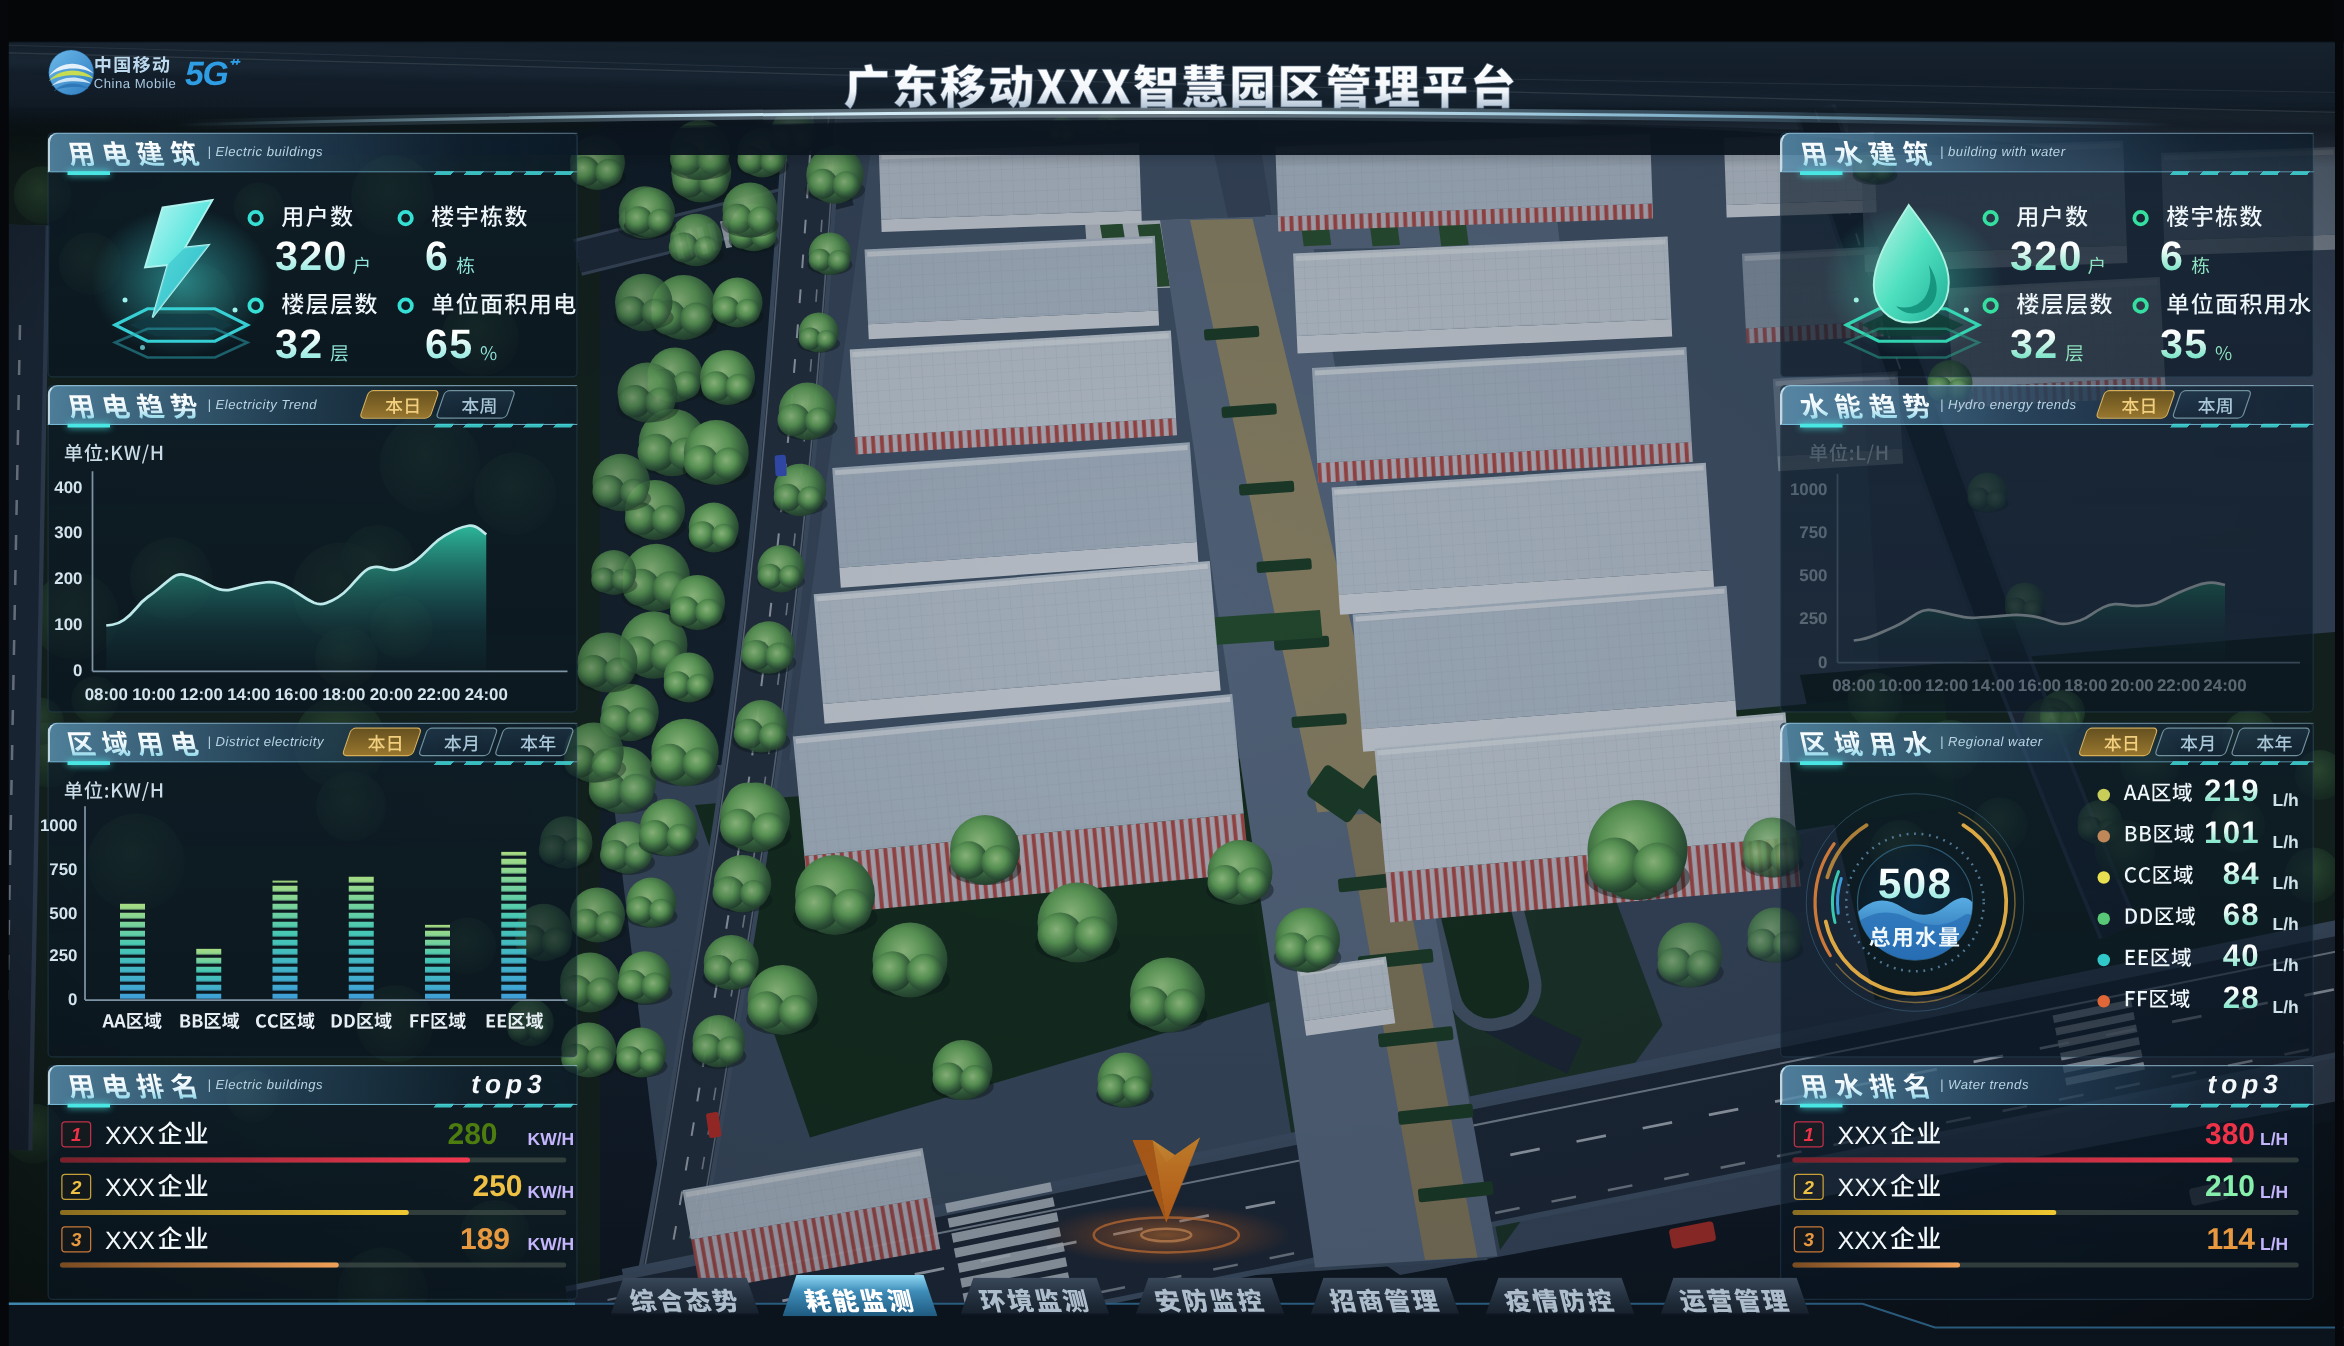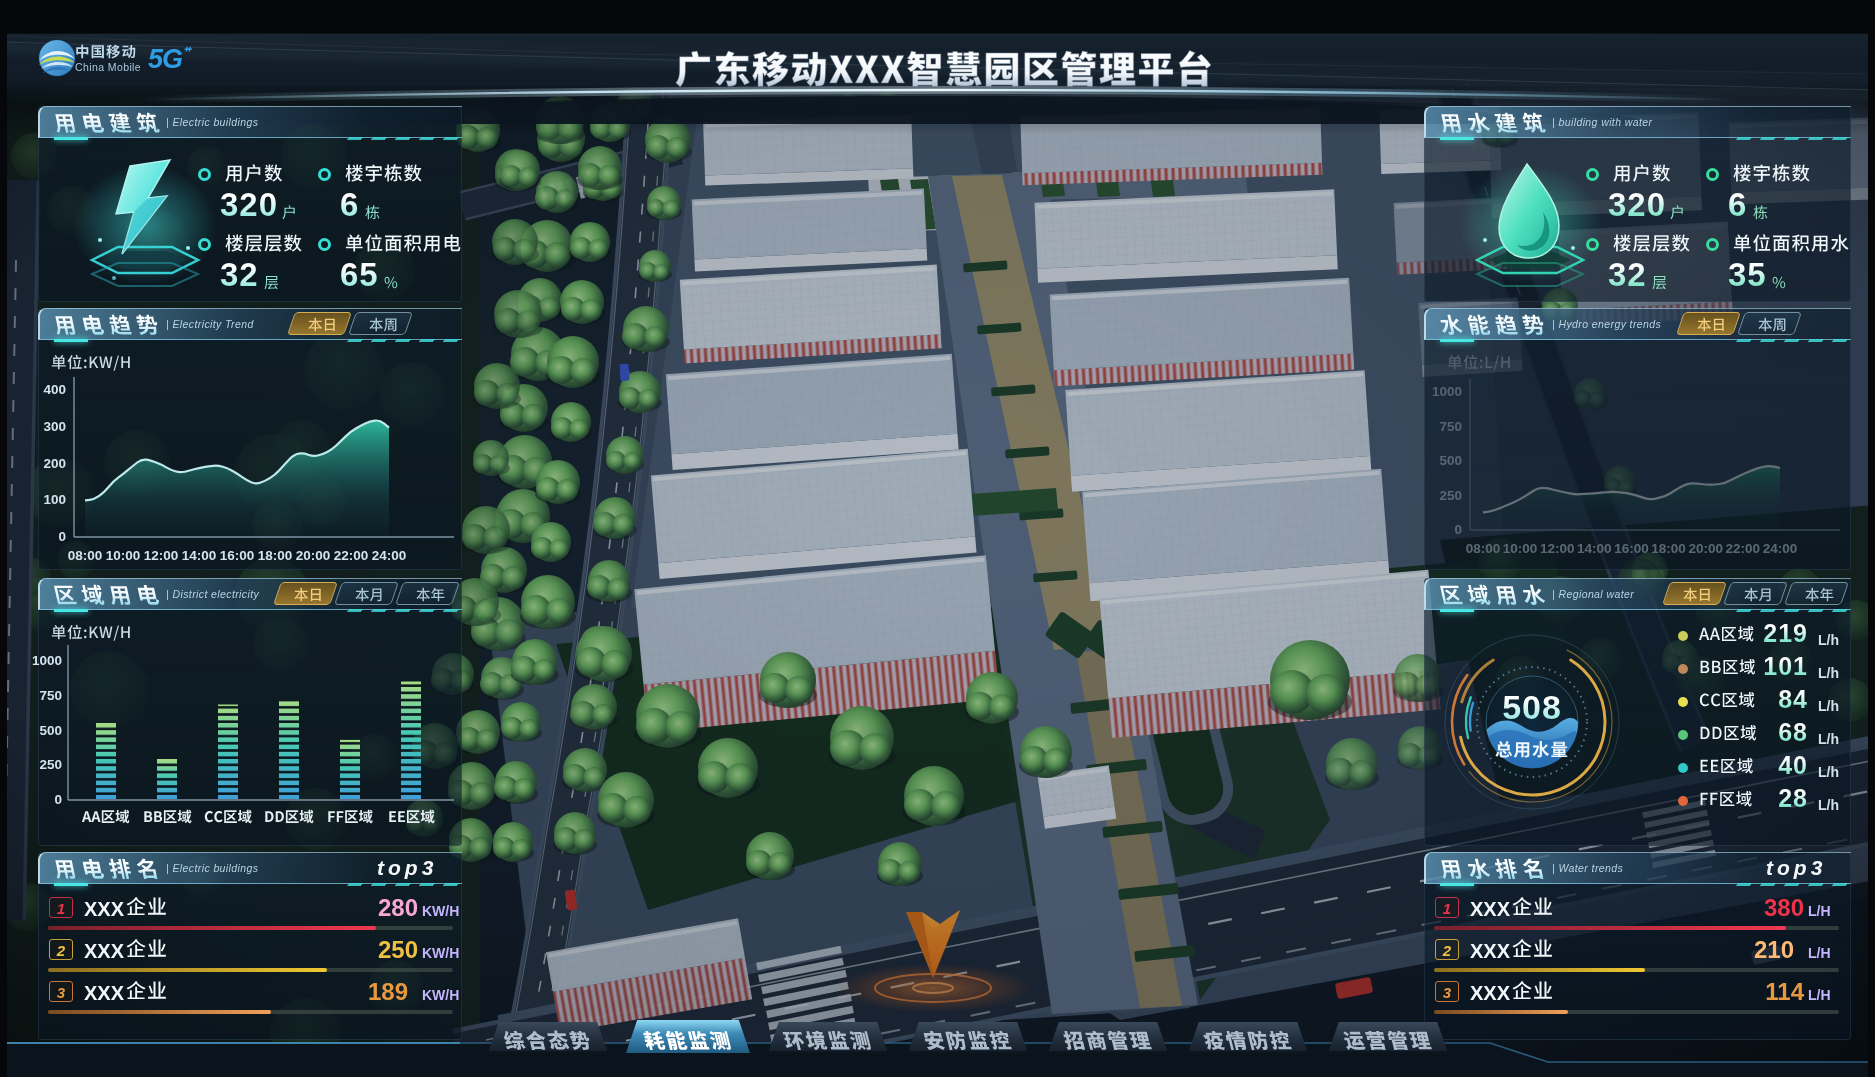--- a/index.html
+++ b/index.html
@@ -17,21 +17,21 @@
   background:repeating-linear-gradient(90deg,#3fd8d8 0 14px,transparent 14px 24px);opacity:.85;transform:skewX(-40deg)}
 .tab{position:absolute;height:23px;transform:skewX(-19deg);border-radius:4px;
   border:1px solid #72919f;background:linear-gradient(180deg,rgba(40,66,88,.46),rgba(22,40,58,.40))}
 .tab.gold{border:1px solid #d8ae54;background:linear-gradient(180deg,#66511f,#97762e)}
 .num{position:absolute;font-weight:bold;letter-spacing:1px;
   background:linear-gradient(180deg,#ffffff 30%,#8fe9e0 85%);-webkit-background-clip:text;background-clip:text;color:transparent}
 .numg{position:absolute;font-weight:bold;letter-spacing:1px;
   background:linear-gradient(180deg,#fdfefe 30%,#6fe2c2 85%);-webkit-background-clip:text;background-clip:text;color:transparent}
 .bullet{position:absolute;width:13px;height:13px;border-radius:50%;border:3px solid #35dfd4;background:transparent}
 .bullet.g{border-color:#35dfa0}
-.rkname{position:absolute;color:#f2f7fa;font-size:20px;font-weight:bold}
+.rkname{position:absolute;color:#f2f7fa;font-size:20px;font-weight:normal}
 .rkval{position:absolute;font-size:24px;font-weight:bold;letter-spacing:0}
 .rkunit{position:absolute;font-size:14px;color:#c4b5fd;font-weight:bold}
 .badge{position:absolute;width:24px;height:21px;border-radius:3px;text-align:center;line-height:21px;
   font-size:15px;font-weight:bold;font-style:italic}
 .bar{position:absolute;height:4px;border-radius:2px;background:rgba(80,92,84,.55)}
 .bar i{position:absolute;left:0;top:0;height:4px;border-radius:2px;display:block}
 </style></head><body>
 <div id="stage">
     <svg id="map" style="left:0;top:0" width="1875" height="1077" viewBox="0 0 1875 1077">
       <defs>
@@ -1125,21 +1125,21 @@
       <path transform="translate(3,16)" d="M1.3 0.0H3.5V-4.4H7.3V-6.1H3.5V-8.9H7.9V-10.7H1.3Z M9.8 0.0H11.9V-4.4H15.8V-6.1H11.9V-8.9H16.4V-10.7H9.8Z M30.5 -11.7H18.2V0.9H30.9V-0.8H19.9V-10.0H30.5ZM20.8 -8.1C21.8 -7.3 22.9 -6.4 24.0 -5.4C22.8 -4.4 21.5 -3.5 20.2 -2.8C20.6 -2.5 21.2 -1.8 21.5 -1.4C22.8 -2.2 24.0 -3.2 25.2 -4.3C26.4 -3.2 27.4 -2.2 28.1 -1.4L29.5 -2.7C28.8 -3.5 27.7 -4.5 26.5 -5.5C27.4 -6.6 28.3 -7.7 29.0 -8.9L27.4 -9.6C26.8 -8.5 26.0 -7.5 25.2 -6.6C24.1 -7.5 22.9 -8.4 22.0 -9.1Z M37.9 -6.5H39.0V-4.7H37.9ZM36.7 -7.8V-3.3H40.4V-7.8ZM31.8 -2.2 32.5 -0.4C33.7 -1.1 35.1 -1.9 36.4 -2.7L35.9 -4.2L34.9 -3.7V-7.2H36.0V-8.9H34.9V-12.1H33.3V-8.9H32.0V-7.2H33.3V-2.9C32.7 -2.6 32.2 -2.4 31.8 -2.2ZM43.6 -7.8C43.4 -6.8 43.2 -5.9 42.8 -5.1C42.7 -6.2 42.6 -7.5 42.6 -8.7H45.4V-10.3H44.7L45.4 -10.9C45.0 -11.3 44.3 -11.9 43.8 -12.3L42.8 -11.5C43.2 -11.1 43.7 -10.7 44.0 -10.3H42.5C42.5 -11.0 42.5 -11.6 42.5 -12.3H40.8L40.9 -10.3H36.2V-8.7H40.9C41.0 -6.5 41.2 -4.4 41.5 -2.6C41.4 -2.3 41.2 -2.1 40.9 -1.8L40.8 -3.0C39.0 -2.6 37.0 -2.1 35.8 -1.9L36.2 -0.3C37.5 -0.6 39.1 -1.0 40.6 -1.4C40.1 -0.8 39.4 -0.3 38.8 0.1C39.1 0.3 39.8 0.9 40.0 1.2C40.8 0.7 41.4 0.0 42.0 -0.7C42.5 0.5 43.1 1.3 43.9 1.3C45.0 1.3 45.4 0.7 45.7 -1.2C45.3 -1.4 44.8 -1.8 44.5 -2.2C44.5 -0.9 44.4 -0.3 44.2 -0.3C43.8 -0.3 43.5 -1.1 43.2 -2.4C44.1 -3.9 44.7 -5.6 45.2 -7.5Z" fill="#e6eef4"></path>
     </svg>
     <svg class="tp" style="left:385px;top:806px" width="55" height="22" viewBox="0 0 55 22">
       <path transform="translate(3,16)" d="M1.3 0.0H8.1V-1.8H3.5V-4.7H7.2V-6.5H3.5V-8.9H7.9V-10.7H1.3Z M10.2 0.0H17.0V-1.8H12.4V-4.7H16.1V-6.5H12.4V-8.9H16.8V-10.7H10.2Z M31.3 -11.7H19.0V0.9H31.7V-0.8H20.7V-10.0H31.3ZM21.6 -8.1C22.6 -7.3 23.8 -6.4 24.8 -5.4C23.7 -4.4 22.4 -3.5 21.0 -2.8C21.4 -2.5 22.1 -1.8 22.4 -1.4C23.6 -2.2 24.9 -3.2 26.1 -4.3C27.3 -3.2 28.3 -2.2 29.0 -1.4L30.4 -2.7C29.6 -3.5 28.5 -4.5 27.3 -5.5C28.3 -6.6 29.2 -7.7 29.9 -8.9L28.2 -9.6C27.6 -8.5 26.9 -7.5 26.0 -6.6C24.9 -7.5 23.8 -8.4 22.9 -9.1Z M38.8 -6.5H39.9V-4.7H38.8ZM37.5 -7.8V-3.3H41.3V-7.8ZM32.7 -2.2 33.4 -0.4C34.6 -1.1 36.0 -1.9 37.3 -2.7L36.8 -4.2L35.8 -3.7V-7.2H36.9V-8.9H35.8V-12.1H34.1V-8.9H32.8V-7.2H34.1V-2.9C33.6 -2.6 33.1 -2.4 32.7 -2.2ZM44.5 -7.8C44.3 -6.8 44.0 -5.9 43.7 -5.1C43.6 -6.2 43.5 -7.5 43.4 -8.7H46.2V-10.3H45.6L46.2 -10.9C45.9 -11.3 45.2 -11.9 44.6 -12.3L43.6 -11.5C44.1 -11.1 44.5 -10.7 44.9 -10.3H43.4C43.4 -11.0 43.4 -11.6 43.4 -12.3H41.7L41.7 -10.3H37.1V-8.7H41.8C41.9 -6.5 42.1 -4.4 42.4 -2.6C42.2 -2.3 42.0 -2.1 41.8 -1.8L41.7 -3.0C39.8 -2.6 37.9 -2.1 36.7 -1.9L37.1 -0.3C38.3 -0.6 39.9 -1.0 41.5 -1.4C40.9 -0.8 40.3 -0.3 39.6 0.1C40.0 0.3 40.6 0.9 40.9 1.2C41.6 0.7 42.3 0.0 42.9 -0.7C43.4 0.5 44.0 1.3 44.8 1.3C45.9 1.3 46.3 0.7 46.6 -1.2C46.2 -1.4 45.7 -1.8 45.4 -2.2C45.3 -0.9 45.2 -0.3 45.0 -0.3C44.7 -0.3 44.4 -1.1 44.1 -2.4C45.0 -3.9 45.6 -5.6 46.0 -7.5Z" fill="#e6eef4"></path>
     </svg>
     <div class="badge" style="left:49px;top:897px;border:1.5px solid #c03048;color:#ef3248;background:rgba(40,30,20,0.3)">1</div>
     <div class="rkname" style="left:84px;top:898px">XXX</div>
     <svg class="tp" style="left:123px;top:893px" width="50" height="28" viewBox="0 0 50 28">
       <path transform="translate(3,21)" d="M3.9 -7.8V-0.6H1.5V1.1H18.6V-0.6H11.1V-5.2H16.8V-6.9H11.1V-11.3H9.2V-0.6H5.8V-7.8ZM9.8 -17.1C7.8 -14.0 4.2 -11.4 0.5 -10.0C1.0 -9.5 1.6 -8.9 1.8 -8.4C4.9 -9.8 7.8 -11.8 10.0 -14.3C12.7 -11.3 15.4 -9.7 18.3 -8.4C18.6 -8.9 19.1 -9.6 19.6 -10.0C16.5 -11.2 13.7 -12.8 11.1 -15.6L11.5 -16.2Z M37.9 -12.4C37.2 -10.1 35.8 -7.1 34.7 -5.3L36.3 -4.5C37.4 -6.4 38.7 -9.2 39.6 -11.6ZM22.5 -11.9C23.5 -9.6 24.6 -6.5 25.1 -4.6L27.0 -5.3C26.4 -7.1 25.2 -10.2 24.2 -12.5ZM32.5 -16.6V-1.2H29.5V-16.6H27.5V-1.2H22.1V0.7H39.9V-1.2H34.5V-16.6Z" fill="#f2f7fa"></path>
     </svg>
-    <div class="rkval" style="left:358px;top:894px;width:60px;text-align:right;color:#f9a8d4">280</div>
+    <div class="rkval" style="left:358px;top:894px;width:60px;text-align:left;color:#4d7c0f">280</div>
     <div class="rkunit" style="left:422px;top:903px">KW/H</div>
     <div class="bar" style="left:48px;top:926px;width:405px">
       <i style="width:81%;background:linear-gradient(90deg,#7a1f2b,#f23850)"></i>
     </div>
     <div class="badge" style="left:49px;top:939px;border:1.5px solid #c8a038;color:#eec043;background:rgba(40,30,20,0.3)">2</div>
     <div class="rkname" style="left:84px;top:940px">XXX</div>
     <svg class="tp" style="left:123px;top:935px" width="50" height="28" viewBox="0 0 50 28">
       <path transform="translate(3,21)" d="M3.9 -7.8V-0.6H1.5V1.1H18.6V-0.6H11.1V-5.2H16.8V-6.9H11.1V-11.3H9.2V-0.6H5.8V-7.8ZM9.8 -17.1C7.8 -14.0 4.2 -11.4 0.5 -10.0C1.0 -9.5 1.6 -8.9 1.8 -8.4C4.9 -9.8 7.8 -11.8 10.0 -14.3C12.7 -11.3 15.4 -9.7 18.3 -8.4C18.6 -8.9 19.1 -9.6 19.6 -10.0C16.5 -11.2 13.7 -12.8 11.1 -15.6L11.5 -16.2Z M37.9 -12.4C37.2 -10.1 35.8 -7.1 34.7 -5.3L36.3 -4.5C37.4 -6.4 38.7 -9.2 39.6 -11.6ZM22.5 -11.9C23.5 -9.6 24.6 -6.5 25.1 -4.6L27.0 -5.3C26.4 -7.1 25.2 -10.2 24.2 -12.5ZM32.5 -16.6V-1.2H29.5V-16.6H27.5V-1.2H22.1V0.7H39.9V-1.2H34.5V-16.6Z" fill="#f2f7fa"></path>
     </svg>
     <div class="rkval" style="left:358px;top:936px;width:60px;text-align:right;color:#eec043">250</div>
@@ -1303,21 +1303,21 @@
     <div class="rkval" style="left:1744px;top:894px;width:60px;text-align:right;color:#ef3248">380</div>
     <div class="rkunit" style="left:1808px;top:903px">L/H</div>
     <div class="bar" style="left:1434px;top:926px;width:405px">
       <i style="width:87%;background:linear-gradient(90deg,#7a1f2b,#f23850)"></i>
     </div>
     <div class="badge" style="left:1435px;top:939px;border:1.5px solid #c8a038;color:#eec043;background:rgba(40,30,20,0.3)">2</div>
     <div class="rkname" style="left:1470px;top:940px">XXX</div>
     <svg class="tp" style="left:1509px;top:935px" width="50" height="28" viewBox="0 0 50 28">
       <path transform="translate(3,21)" d="M3.9 -7.8V-0.6H1.5V1.1H18.6V-0.6H11.1V-5.2H16.8V-6.9H11.1V-11.3H9.2V-0.6H5.8V-7.8ZM9.8 -17.1C7.8 -14.0 4.2 -11.4 0.5 -10.0C1.0 -9.5 1.6 -8.9 1.8 -8.4C4.9 -9.8 7.8 -11.8 10.0 -14.3C12.7 -11.3 15.4 -9.7 18.3 -8.4C18.6 -8.9 19.1 -9.6 19.6 -10.0C16.5 -11.2 13.7 -12.8 11.1 -15.6L11.5 -16.2Z M37.9 -12.4C37.2 -10.1 35.8 -7.1 34.7 -5.3L36.3 -4.5C37.4 -6.4 38.7 -9.2 39.6 -11.6ZM22.5 -11.9C23.5 -9.6 24.6 -6.5 25.1 -4.6L27.0 -5.3C26.4 -7.1 25.2 -10.2 24.2 -12.5ZM32.5 -16.6V-1.2H29.5V-16.6H27.5V-1.2H22.1V0.7H39.9V-1.2H34.5V-16.6Z" fill="#f2f7fa"></path>
     </svg>
-    <div class="rkval" style="left:1744px;top:936px;width:60px;text-align:center;color:#fdba74">210</div>
+    <div class="rkval" style="left:1744px;top:936px;width:60px;text-align:right;color:#86efac">210</div>
     <div class="rkunit" style="left:1808px;top:945px">L/H</div>
     <div class="bar" style="left:1434px;top:968px;width:405px">
       <i style="width:52%;background:linear-gradient(90deg,#8a6d20,#f0c832)"></i>
     </div>
     <div class="badge" style="left:1435px;top:981px;border:1.5px solid #c87838;color:#e89940;background:rgba(40,30,20,0.3)">3</div>
     <div class="rkname" style="left:1470px;top:982px">XXX</div>
     <svg class="tp" style="left:1509px;top:977px" width="50" height="28" viewBox="0 0 50 28">
       <path transform="translate(3,21)" d="M3.9 -7.8V-0.6H1.5V1.1H18.6V-0.6H11.1V-5.2H16.8V-6.9H11.1V-11.3H9.2V-0.6H5.8V-7.8ZM9.8 -17.1C7.8 -14.0 4.2 -11.4 0.5 -10.0C1.0 -9.5 1.6 -8.9 1.8 -8.4C4.9 -9.8 7.8 -11.8 10.0 -14.3C12.7 -11.3 15.4 -9.7 18.3 -8.4C18.6 -8.9 19.1 -9.6 19.6 -10.0C16.5 -11.2 13.7 -12.8 11.1 -15.6L11.5 -16.2Z M37.9 -12.4C37.2 -10.1 35.8 -7.1 34.7 -5.3L36.3 -4.5C37.4 -6.4 38.7 -9.2 39.6 -11.6ZM22.5 -11.9C23.5 -9.6 24.6 -6.5 25.1 -4.6L27.0 -5.3C26.4 -7.1 25.2 -10.2 24.2 -12.5ZM32.5 -16.6V-1.2H29.5V-16.6H27.5V-1.2H22.1V0.7H39.9V-1.2H34.5V-16.6Z" fill="#f2f7fa"></path>
     </svg>
     <div class="rkval" style="left:1744px;top:978px;width:60px;text-align:right;color:#e89940">114</div>

